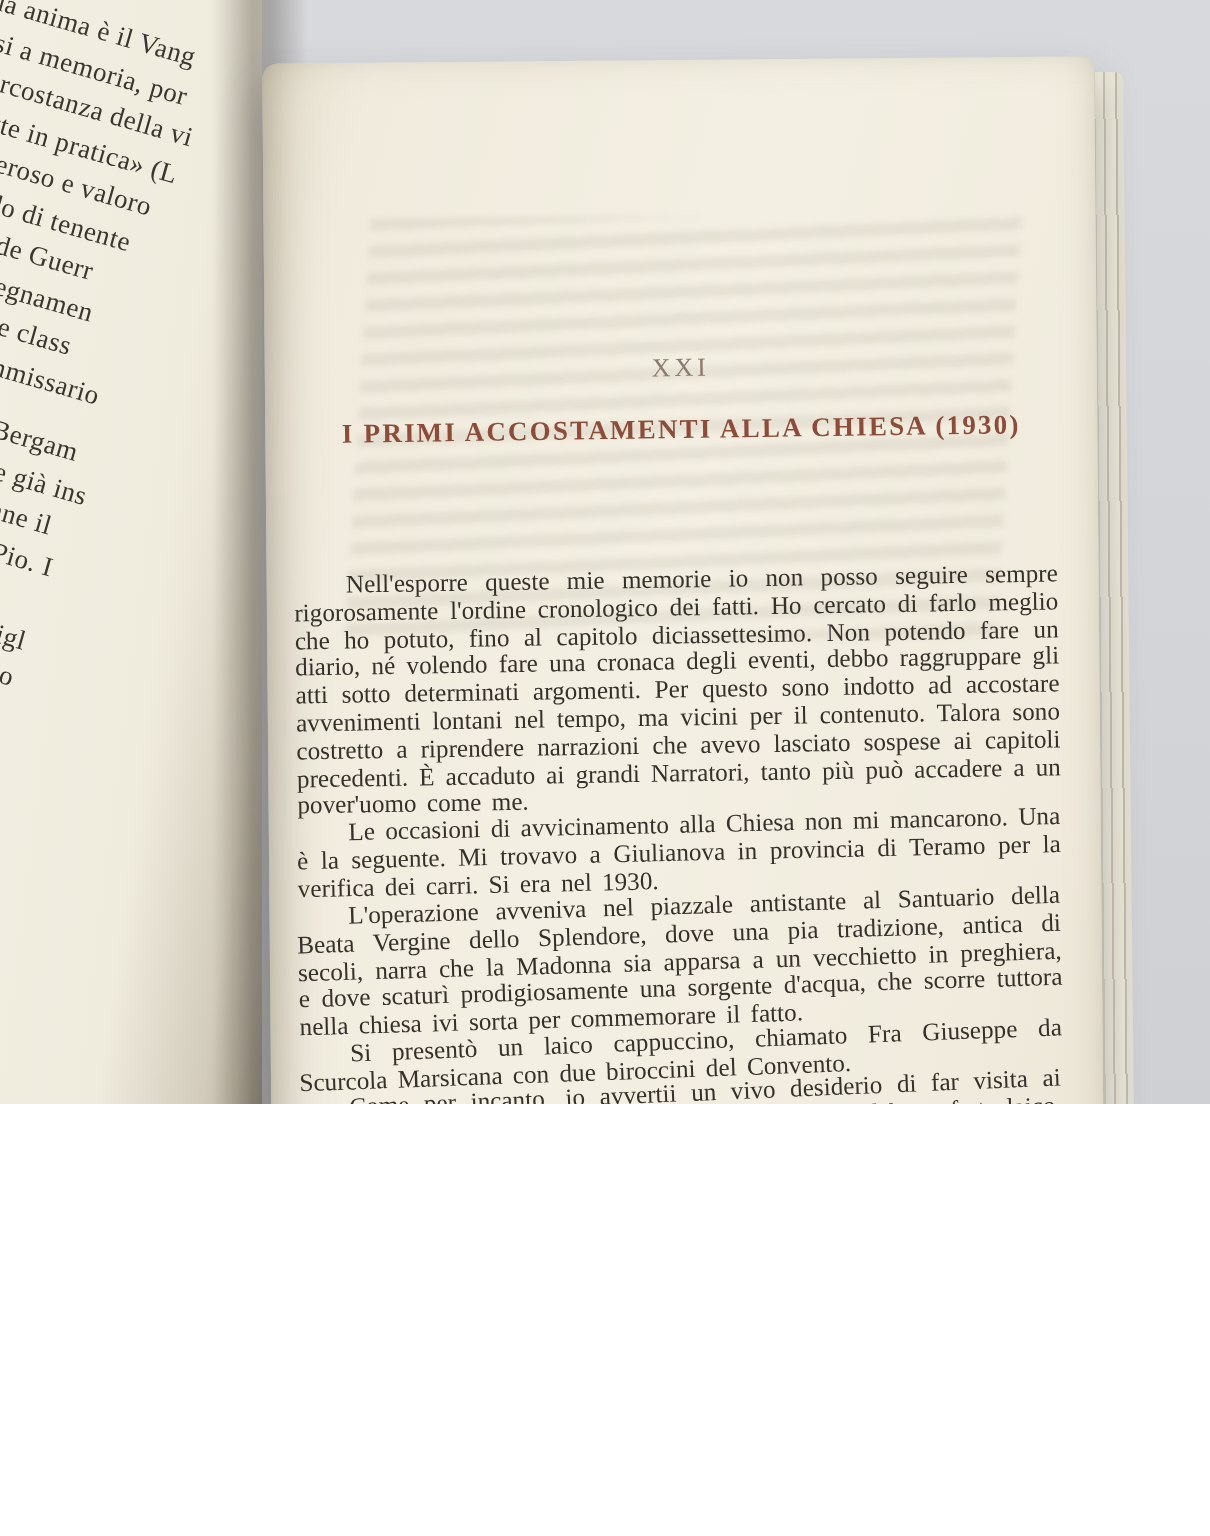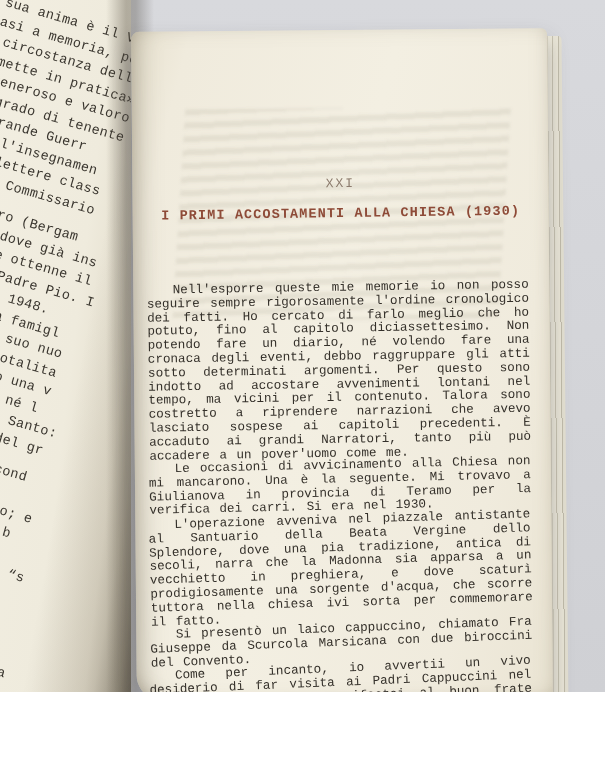--- a/index.html
+++ b/index.html
@@ -1,19 +1,19 @@
 <!DOCTYPE html>
 <html><head>
 <meta charset="utf-8">
 <style>
   html,body { margin:0; padding:0; }
   .scene {
-    position:relative; width:605px; height:692px; overflow:hidden;
+    position:relative; width:605px; height:552px; overflow:hidden;
     background:linear-gradient(180deg,#d8d9dd 0%,#d3d4d8 60%,#cfd0d4 100%);
-    font-family:Liberation Mono, monospace;
+    font-family:Liberation Serif, serif;
   }
 
   
   .left-page {
     position:absolute; left:0; top:0; width:131px; height:746px;
     background:linear-gradient(97deg,#f2eee1 0%,#efebdd 52%,#e3ddcc 76%,#bdb6a4 92%,#8e8779 100%);
     border-bottom-left-radius:44px 34px; border-bottom-right-radius:18px 14px;
     overflow:hidden; z-index:1;
   }
   .left-text {

